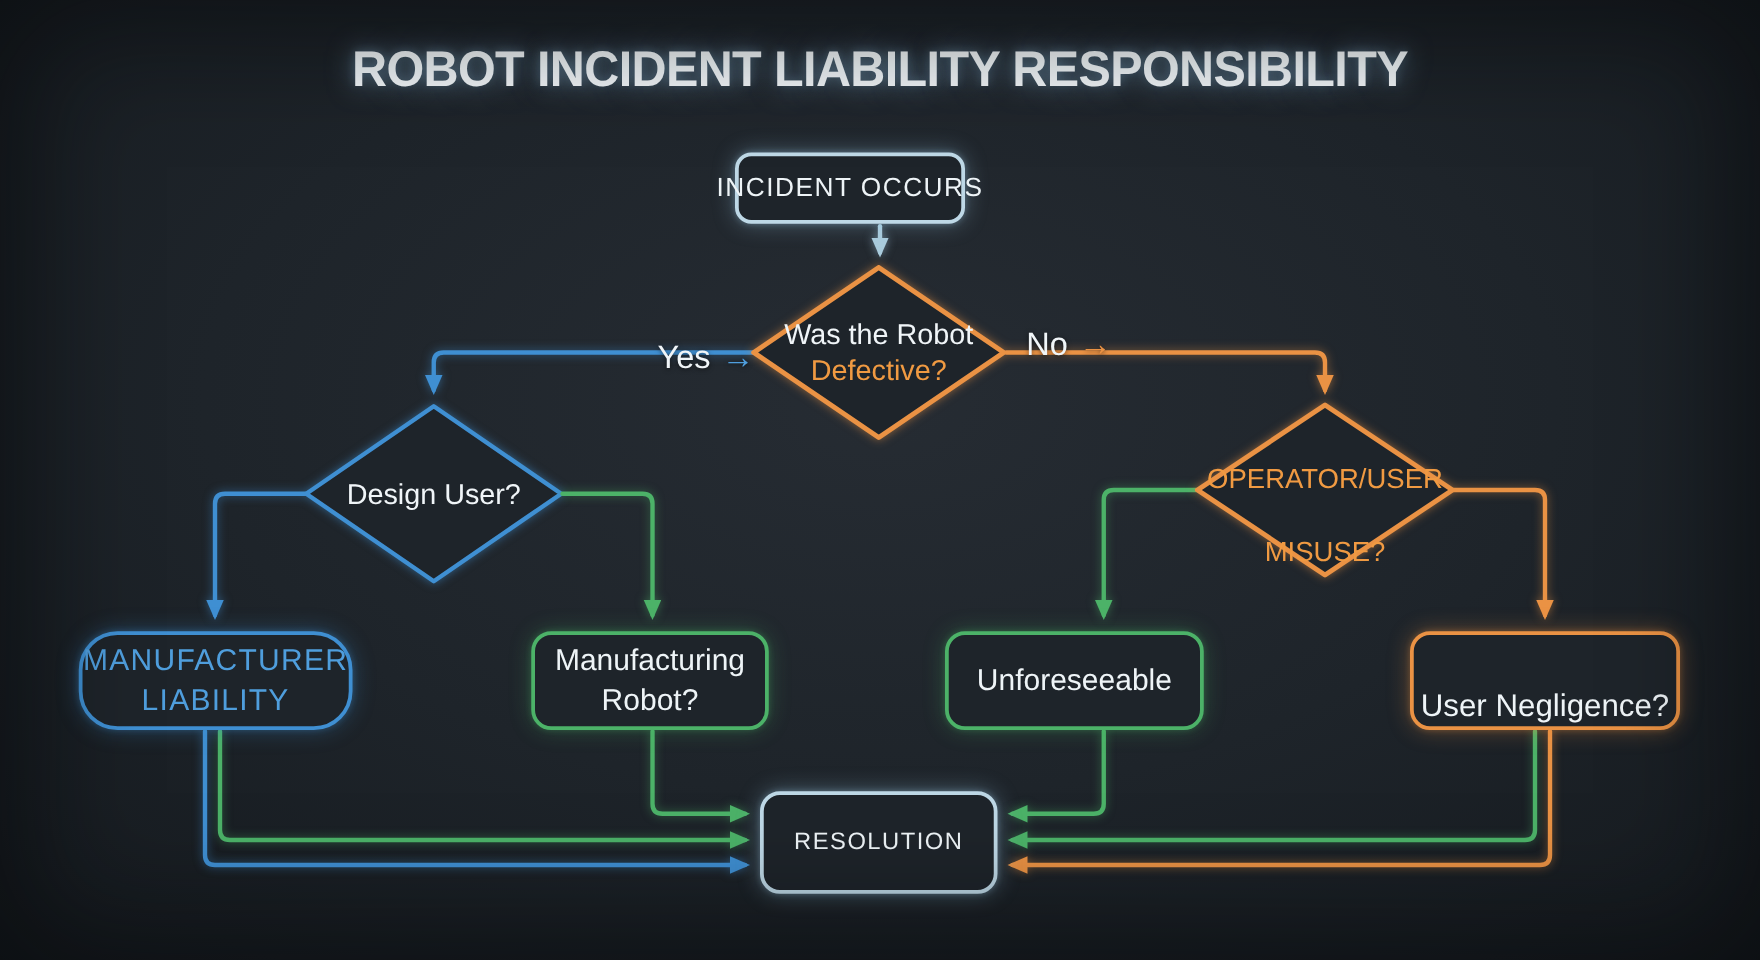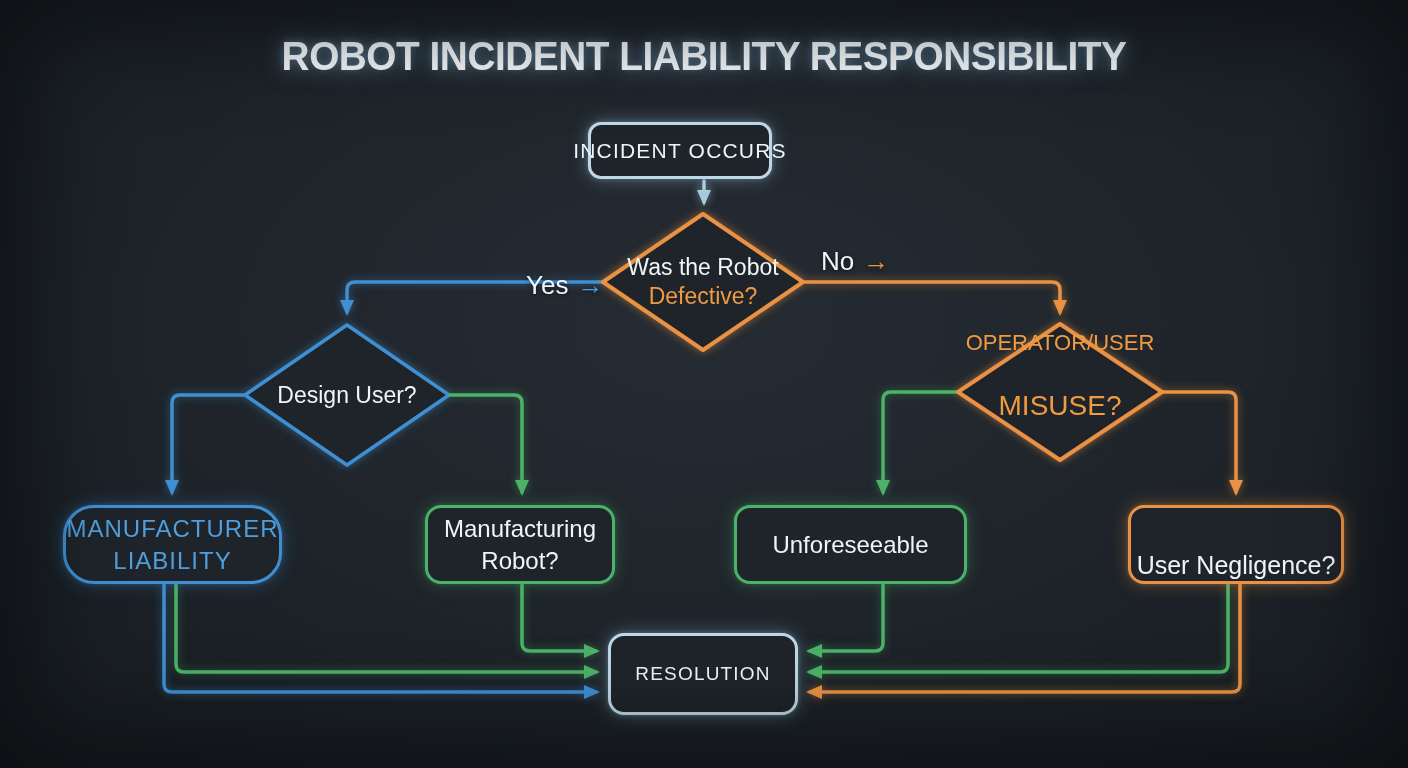--- a/index.html
+++ b/index.html
@@ -106,49 +106,49 @@
   <div class="node n-blue" style="left:63px;top:505px;width:219px;height:79px;">
     <span class="ln blue-text">MANUFACTURER</span>
     <span class="ln blue-text">LIABILITY</span>
   </div>
 
   <div class="node n-green t-box" style="left:425px;top:505px;width:190px;height:79px;">
     <span class="ln">Manufacturing</span>
     <span class="ln">Robot?</span>
   </div>
 
-  <div class="node n-green t-box" style="left:734px;top:505px;width:233px;height:79px;">
+  <div class="node n-green t-box" style="left:756px;top:505px;width:207px;height:79px;">
     <span class="ln">Unforeseeable</span>
   </div>
 
   <div class="node n-orange t-box" style="left:1128px;top:505px;width:216px;height:79px;font-size:25px;">
     <span class="ln">User Negligence?</span>
   </div>
 
   <div class="node n-pale t-upper" style="left:608px;top:633px;width:190px;height:82px;font-size:19px;">
     <span class="ln">RESOLUTION</span>
   </div>
 
   <div class="dlabel" style="left:603px;top:214px;width:200px;height:136px;">
     <span class="ln">Was the Robot</span>
     <span class="ln accent-orange">Defective?</span>
   </div>
 
   <div class="dlabel" style="left:245px;top:325px;width:204px;height:140px;">
     <span class="ln">Design User?</span>
   </div>
 
-  <div class="dlabel" style="left:958px;top:308px;width:204px;height:136px;gap:32px;">
+  <div class="dlabel" style="left:958px;top:344px;width:204px;height:136px;gap:32px;">
     <span class="ln accent-orange" style="font-size:22px;">OPERATOR/USER</span>
-    <span class="ln accent-orange" style="font-size:28px;">MISUSE?</span>
+    <span class="ln accent-orange" style="font-size:22px;">MISUSE?</span>
   </div>
 
   <div class="edge-label" style="left:526px;top:246px;margin-top:24px;">
     <span>Yes</span>
       <span class="arrow-glyph-blue">→</span>
   </div>
-  <div class="edge-label" style="left:821px;top:246px;align-items:flex-end;">
+  <div class="edge-label" style="left:821px;top:260px;align-items:flex-end;">
     <span>No</span>
       <span class="arrow-glyph-orange">→</span>
   </div>
 
   <div class="vignette"></div>
 </div>
 
 </body></html>

